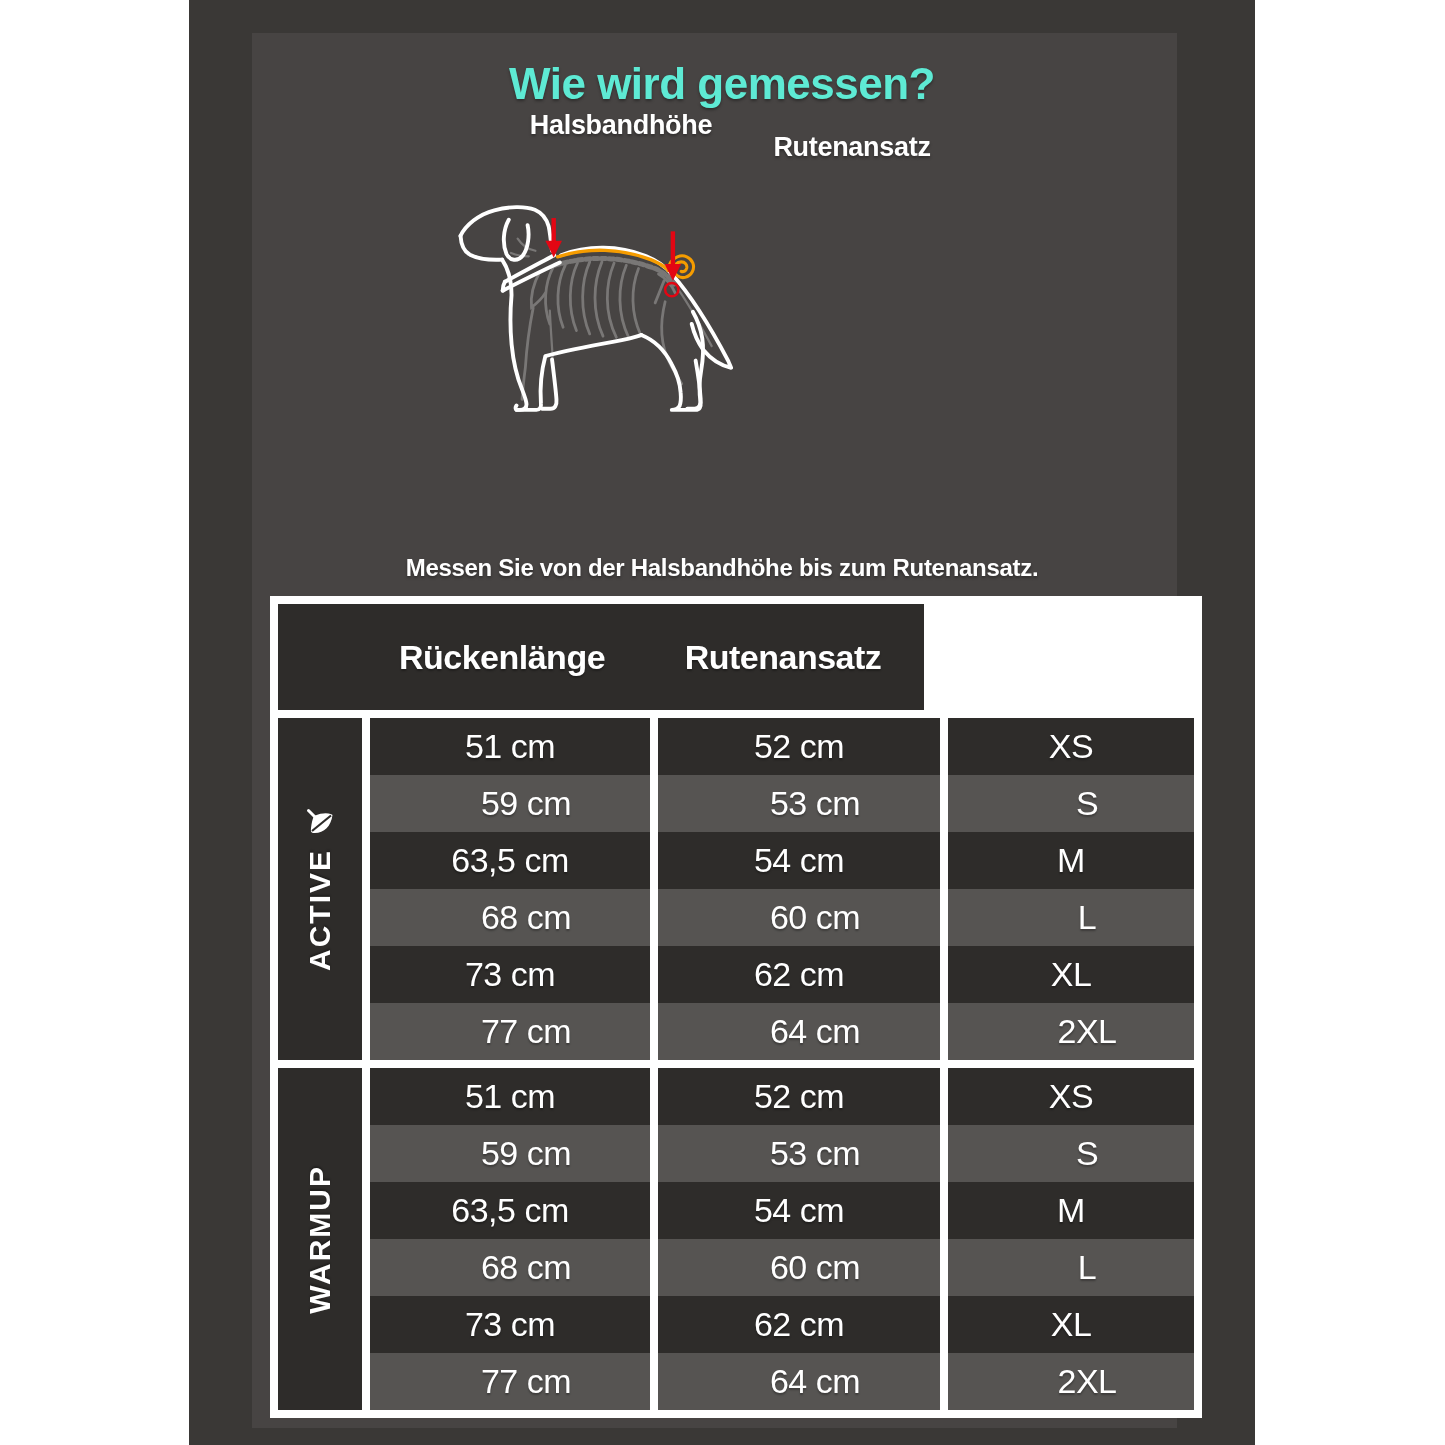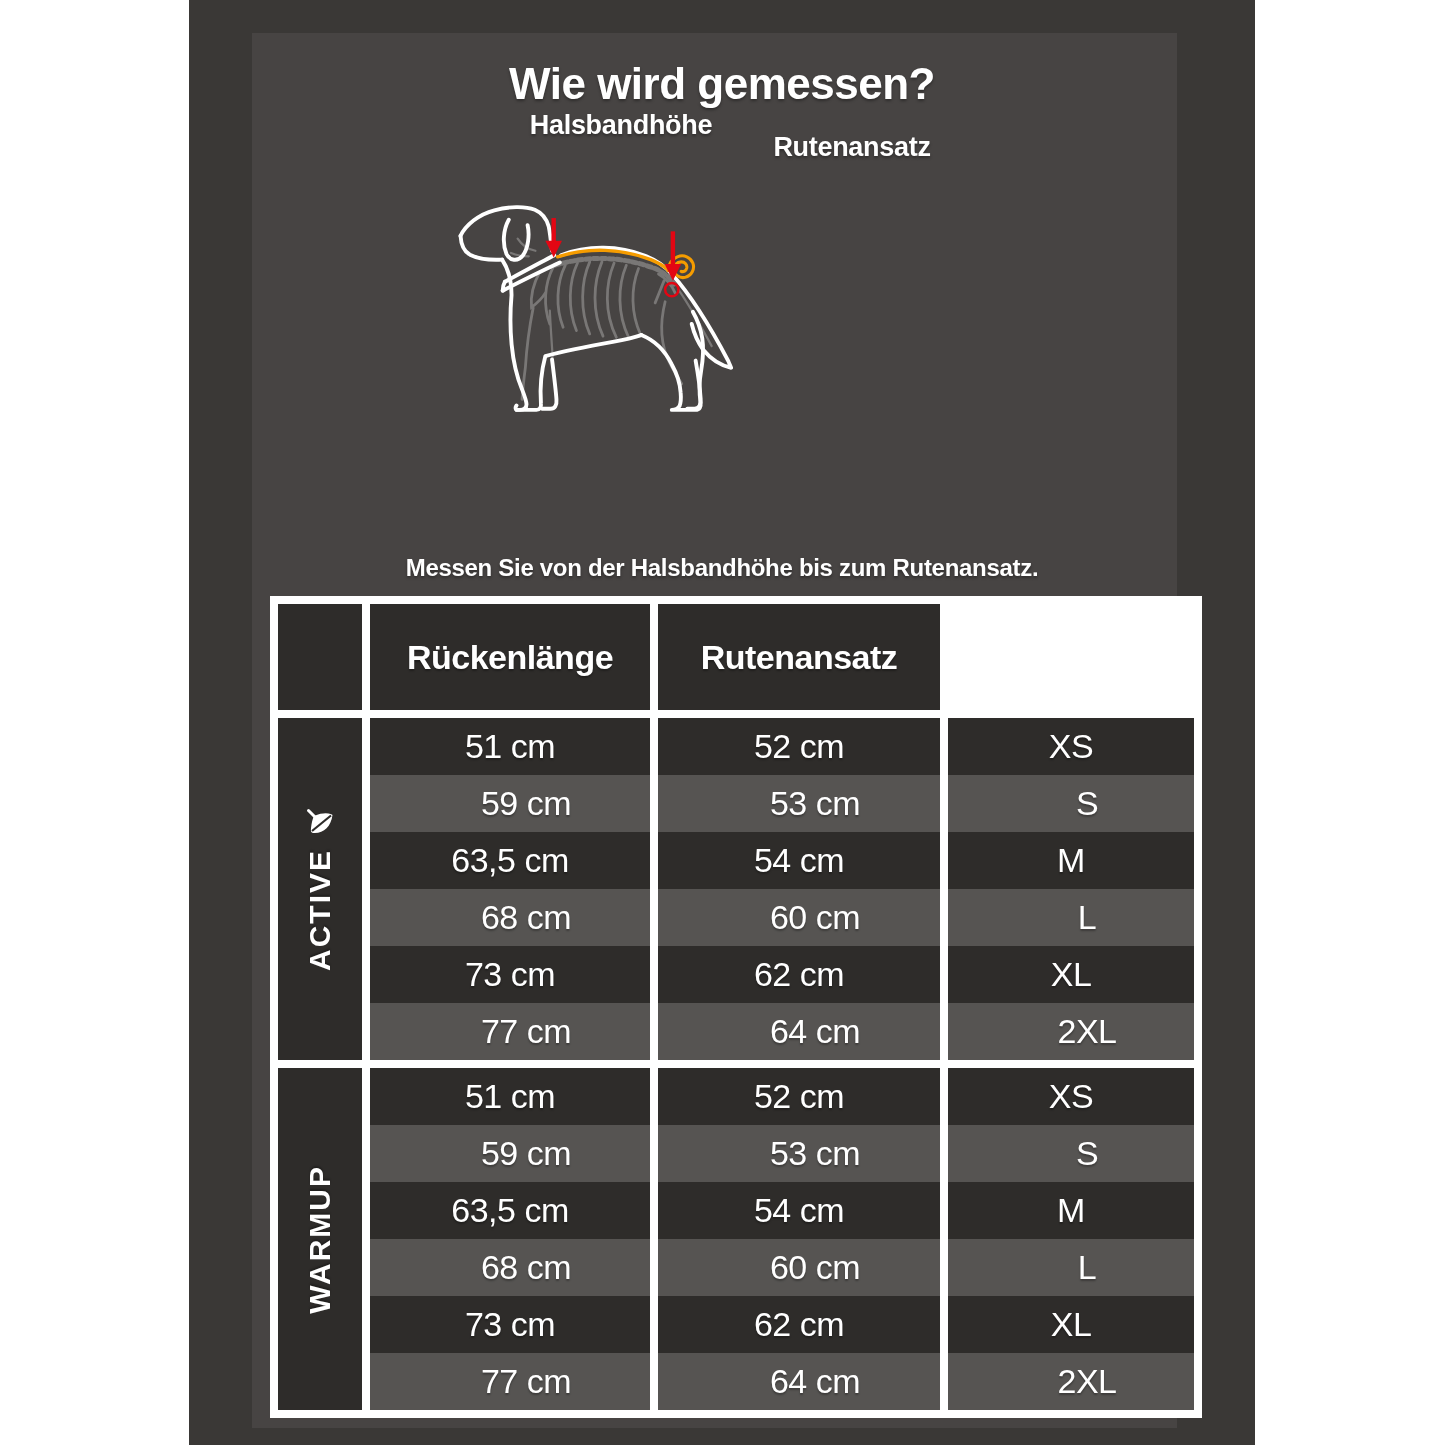--- a/index.html
+++ b/index.html
@@ -10,33 +10,33 @@
     --white:#ffffff;
     --red:#e30613;
     --orange:#f59c00;
   }
   *{margin:0;padding:0;box-sizing:border-box;}
   body{width:1445px;height:1445px;background:#ffffff;font-family:"Liberation Sans",sans-serif;}
   .page{position:relative;width:1445px;height:1445px;background:#ffffff;overflow:hidden;}
   .poster{position:absolute;left:189px;top:0;width:1066px;height:1445px;background:var(--outer);overflow:hidden;}
   .inner-bg{position:absolute;left:63px;top:33px;right:78px;bottom:17px;background:var(--inner);}
   .page-title{position:absolute;top:60px;left:0;width:100%;text-align:center;
-    font-weight:bold;font-size:44px;line-height:1.1;color:#ffffff;letter-spacing:-0.5px;
+    font-weight:bold;font-size:44px;line-height:1.1;color:#5eead4;letter-spacing:-0.5px;
     text-shadow:0 2px 3px rgba(0,0,0,.35);}
   .diag-label{position:absolute;transform:translateX(-50%);color:#fff;font-weight:bold;
     font-size:27px;letter-spacing:-0.3px;text-shadow:0 2px 3px rgba(0,0,0,.35);white-space:nowrap;}
   .label-collar{left:432px;top:110px;}
   .label-tail{left:663px;top:132px;}
   .dog-svg{position:absolute;left:261px;top:150px;}
   .caption{position:absolute;top:534px;left:0;width:100%;text-align:center;color:#fff;
     font-weight:bold;font-size:24px;letter-spacing:-0.3px;text-shadow:0 2px 3px rgba(0,0,0,.35);margin-top:20px;}
 
   .size-table{position:absolute;left:81px;top:596px;width:932px;background:var(--white);
     padding:8px;display:flex;flex-direction:column;gap:8px;}
-  .t-header{display:grid;grid-template-columns:84px 280px 282px 246px;column-gap:8px;grid-auto-rows:106px;}
+  .t-header{display:grid;grid-template-columns:84px 280px 282px 246px;grid-auto-rows:106px;}
   .t-section{display:grid;grid-template-columns:84px 280px 282px 246px;column-gap:8px;grid-auto-rows:57px;}
   .cell{display:flex;align-items:center;justify-content:center;color:#fff;font-size:34px;
     letter-spacing:-0.5px;text-shadow:0 2px 2px rgba(0,0,0,.3);}
   .cell.head{background:var(--cell-dark);font-weight:bold;}
   .cell.dark{background:var(--cell-dark);}
   .cell.light{background:var(--cell-light);padding-left:32px;}
   .label-cell{grid-row:1 / span 6;grid-column:1;background:var(--cell-dark);
     display:flex;align-items:center;justify-content:center;}
   .label-inner{display:flex;flex-direction:column;align-items:center;gap:12px;}
   .vtext{writing-mode:vertical-rl;transform:rotate(180deg);color:#fff;font-weight:bold;

